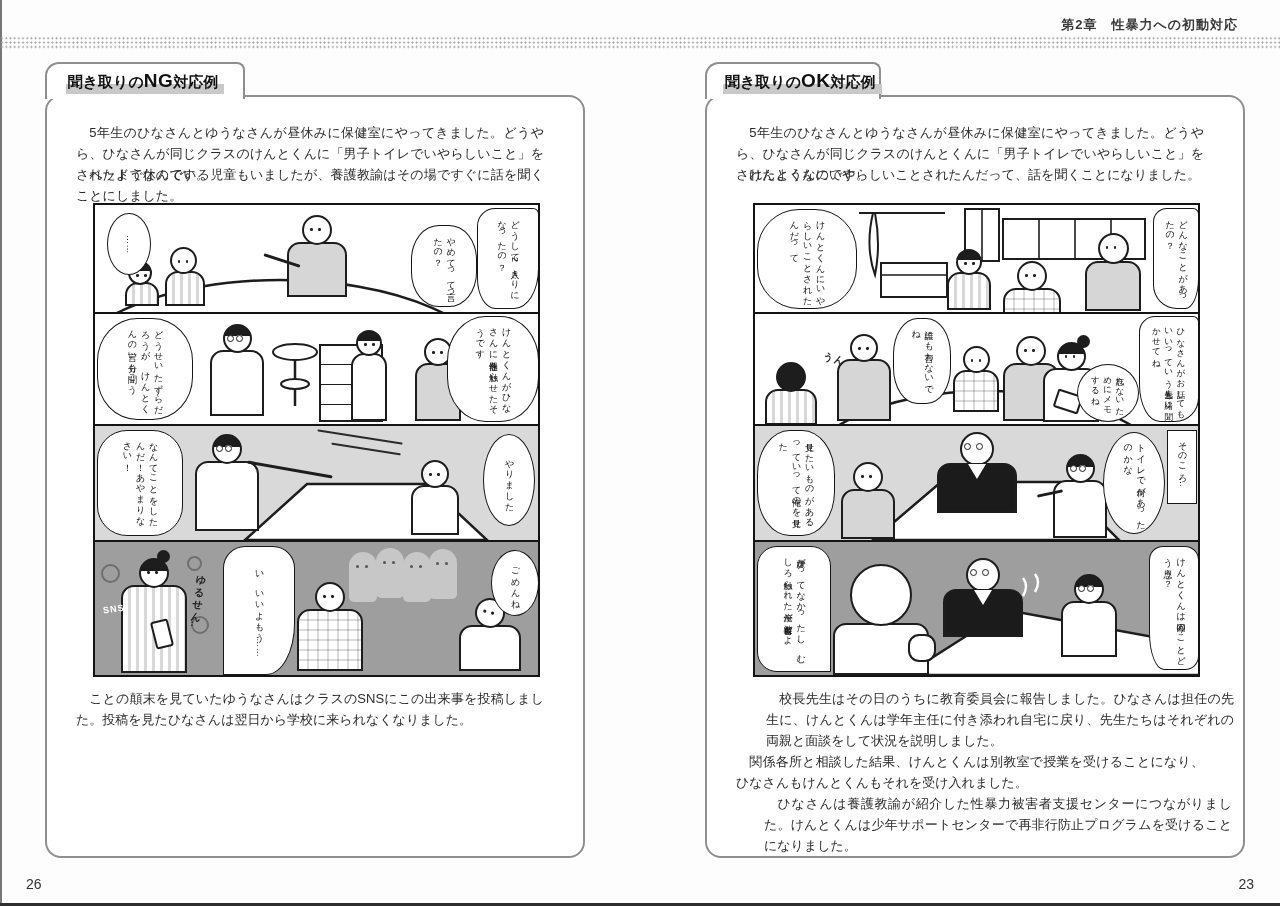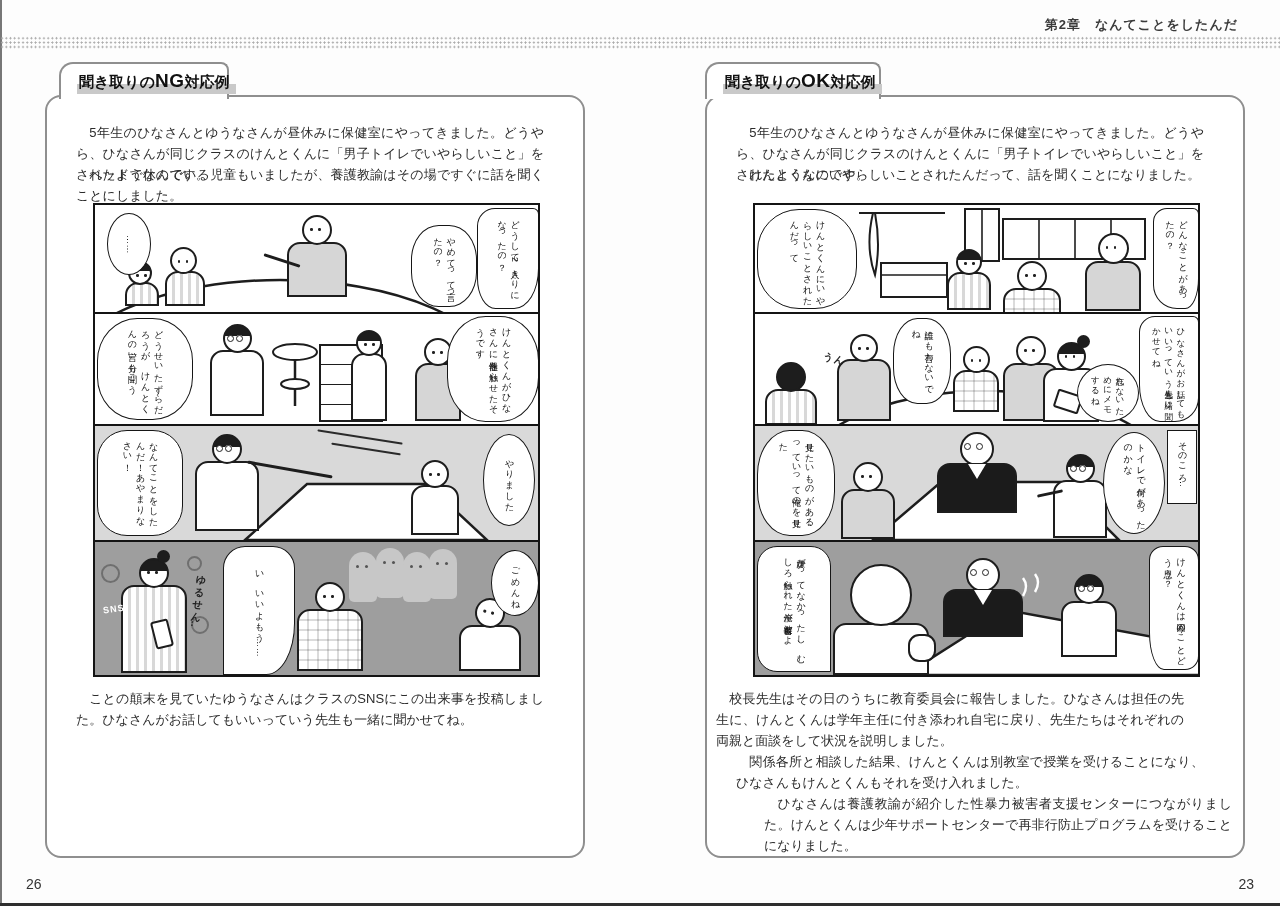--- a/index.html
+++ b/index.html
@@ -82,24 +82,24 @@
   .furn{position:absolute;background:#fff;border:2px solid #1d1d1d;box-sizing:border-box;z-index:0;}
   .drawer-line{position:absolute;left:0;width:100%;height:0;border-top:1.6px solid #1d1d1d;}
   svg.scene{position:absolute;left:0;top:0;z-index:0;}
 </style>
 </head>
 <body>
 
 <div class="edge-left"></div>
 <div class="edge-bottom"></div>
 
-<div class="chapter">第2章　なんてことをしたんだ</div>
+<div class="chapter">第2章　性暴力への初動対応</div>
 <div class="dotband"></div>
 
-<div class="tab" style="left:59px;width:170px;">
+<div class="tab" style="left:45px;width:200px;justify-content:center;">
   <span class="tab-hl"><span class="t">聞き取りの</span><span class="k">NG</span><span class="t">対応例</span></span>
 </div>
 <div class="pagebox" style="left:45px;"></div>
 
 <div class="para" style="left:76px;top:122px;">　5年生のひなさんとゆうなさんが昼休みに保健室にやってきました。どうやら、ひなさんが同じクラスのけんとくんに「男子トイレでいやらしいこと」をされたようなのです。</div>
 <div class="para" style="left:76px;top:164px;">　ベッドで休んでいる児童もいましたが、養護教諭はその場ですぐに話を聞くことにしました。</div>
 
 <div class="strip" style="left:93px;top:203px;">
 
   <div class="panel" style="height:107px;">
@@ -216,21 +216,21 @@
     <div class="fig" style="left:364px;top:56px;width:62px;">
         <div class="hd" style="width:30px;height:30px;transform:rotate(14deg);"></div>
         <div class="bd" style="width:62px;height:46px;"></div>
       </div>
     <div class="bubble round" style="left:396px;top:8px;width:48px;height:66px;">
         <div class="vt">ごめんね</div>
       </div>
   </div>
 </div>
 
-<div class="para" style="left:76px;top:688px;">　ことの顛末を見ていたゆうなさんはクラスのSNSにこの出来事を投稿しました。ひなさんがお話してもいいっていう先生も一緒に聞かせてね。</div>
+<div class="para" style="left:76px;top:688px;">　ことの顛末を見ていたゆうなさんはクラスのSNSにこの出来事を投稿しました。投稿を見たひなさんは翌日から学校に来られなくなりました。</div>
 <div class="pagenum" style="left:26px;">26</div>
 
 <div class="tab" style="left:705px;width:176px;">
   <span class="tab-hl"><span class="t">聞き取りの</span><span class="k">OK</span><span class="t">対応例</span></span>
 </div>
 <div class="pagebox" style="left:705px;"></div>
 
 <div class="para" style="left:736px;top:122px;">　5年生のひなさんとゆうなさんが昼休みに保健室にやってきました。どうやら、ひなさんが同じクラスのけんとくんに「男子トイレでいやらしいこと」をされたようなのです。</div>
 <div class="para" style="left:736px;top:164px;">　けんとくんにいやらしいことされたんだって、話を聞くことになりました。</div>
 
@@ -366,16 +366,16 @@
       </div>
     <div class="fig" style="left:152px;top:92px;width:30px;z-index:3;">
         <div class="hd noface" style="width:28px;height:28px;border-radius:40%;"></div>
       </div>
     <div class="bubble soft" style="left:394px;top:4px;width:50px;height:124px;border-radius:14px 14px 14px 30%;">
         <div class="vt">けんとくんは今回のことどう思う？</div>
       </div>
   </div>
 </div>
 
-<div class="para" style="left:716px;top:688px;">　校長先生はその日のうちに教育委員会に報告しました。ひなさんは担任の先生に、けんとくんは学年主任に付き添われ自宅に戻り、先生たちはそれぞれの両親と面談をして状況を説明しました。</div>
+<div class="para" style="left:766px;top:688px;">　校長先生はその日のうちに教育委員会に報告しました。ひなさんは担任の先生に、けんとくんは学年主任に付き添われ自宅に戻り、先生たちはそれぞれの両親と面談をして状況を説明しました。</div>
 <div class="para" style="left:736px;top:751px;font-family:Liberation Serif, serif;">　関係各所と相談した結果、けんとくんは別教室で授業を受けることになり、ひなさんもけんとくんもそれを受け入れました。</div>
 <div class="para" style="left:764px;top:793px;">　ひなさんは養護教諭が紹介した性暴力被害者支援センターにつながりました。けんとくんは少年サポートセンターで再非行防止プログラムを受けることになりました。</div>
 <div class="pagenum" style="right:26px;">23</div>
 
 </body></html>

